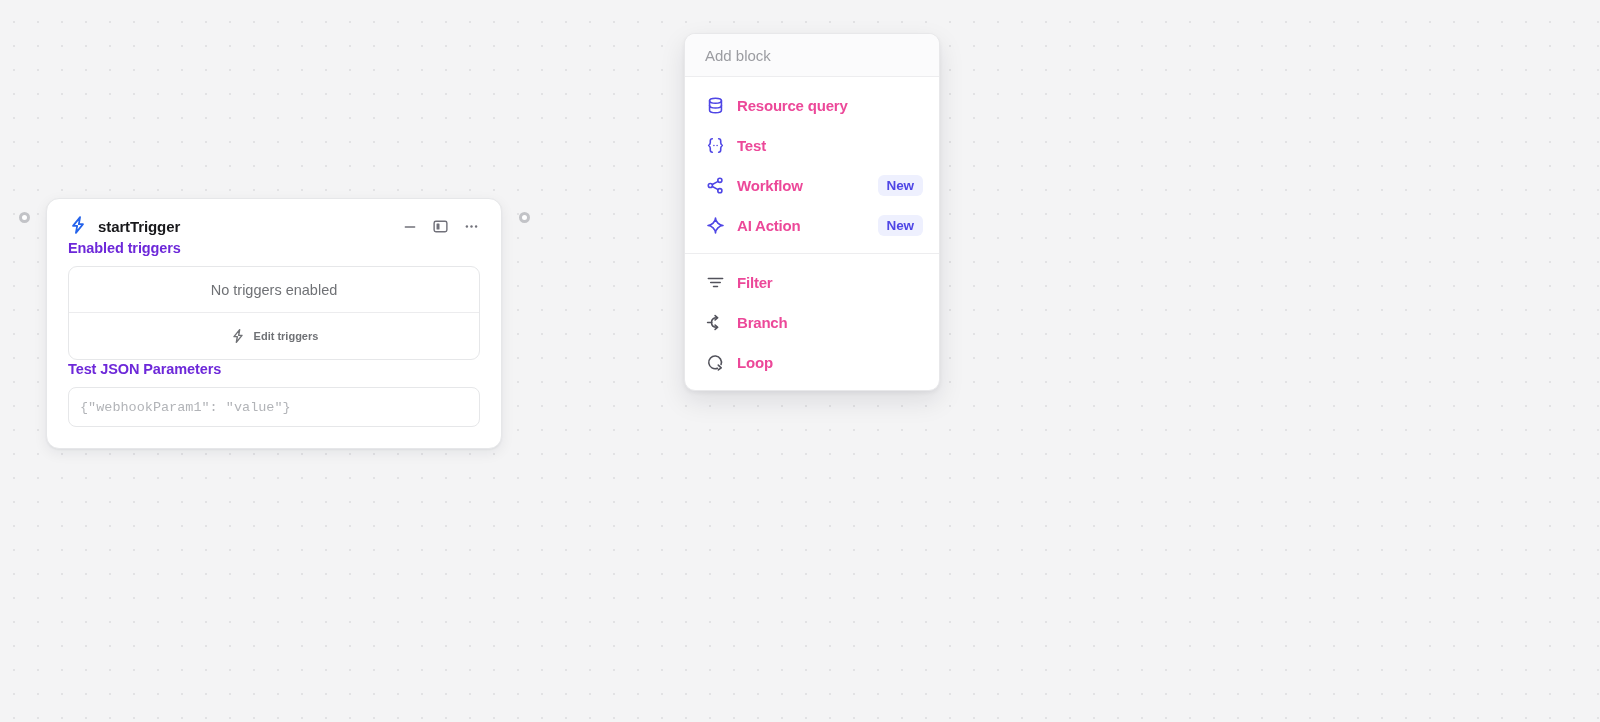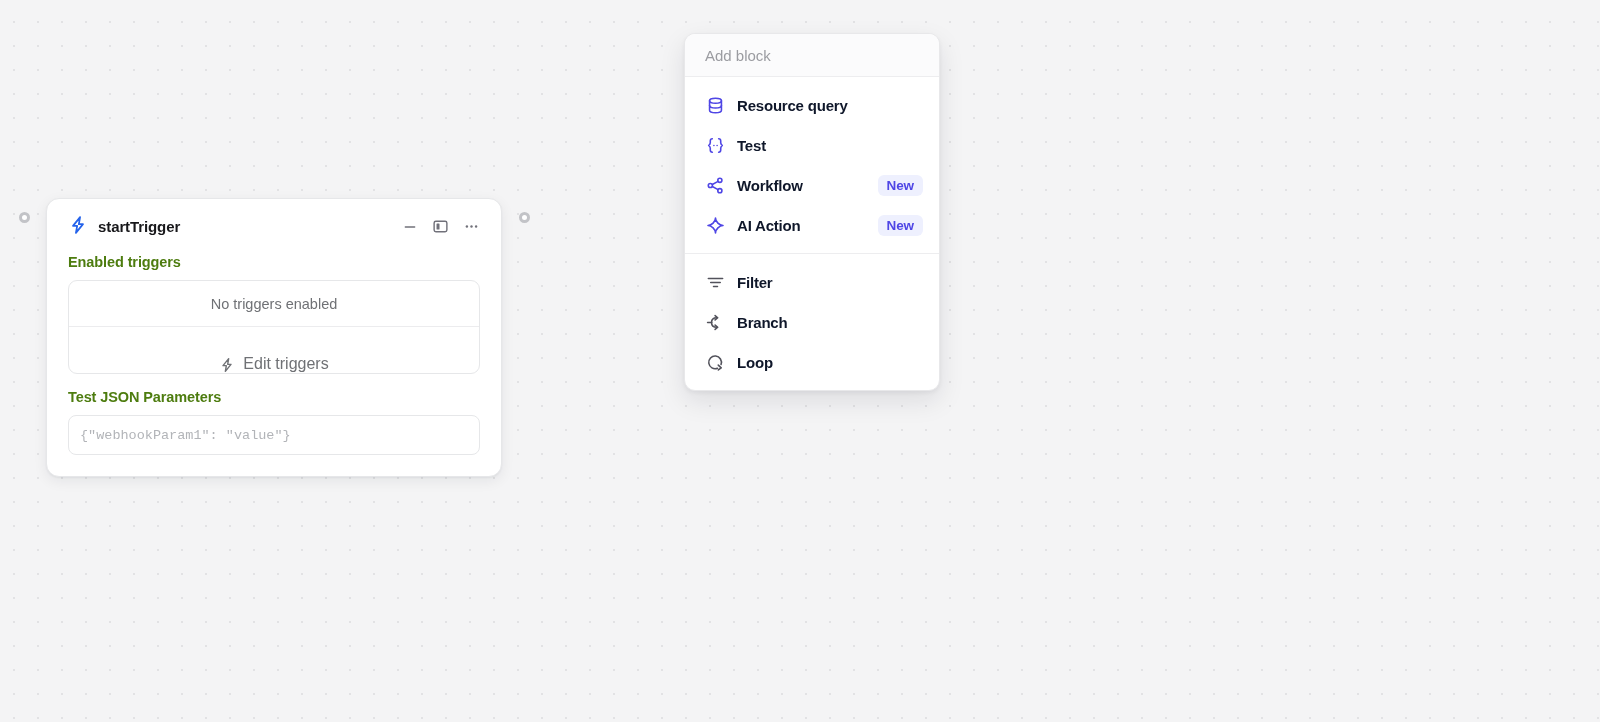--- a/index.html
+++ b/index.html
@@ -69,22 +69,22 @@
     cursor: pointer;
     background: none;
     border: none;
     padding: 0;
     line-height: 0;
   }
 
   .section-label {
     font-size: 14.5px;
     font-weight: bold;
-    color: #4d7c0f;
-    margin-top: 15px;
+    color: #6d28d9;
+    margin-top: 1px;
     margin-bottom: 10px;
     letter-spacing: -0.1px;
   }
 
   .trigger-box {
     border: 1px solid #e6e7e9;
     border-radius: 9px;
     overflow: hidden;
   }
 
@@ -94,25 +94,25 @@
     align-items: center;
     justify-content: center;
     font-size: 14.5px;
     color: #6f7175;
     border-bottom: 1px solid #ececee;
   }
 
   .trigger-edit {
     height: 46px;
     display: flex;
-    align-items: flex-end;
+    align-items: center;
     justify-content: center;
     gap: 8px;
-    font-size: 16px;
-    font-weight: normal;
+    font-size: 11px;
+    font-weight: bold;
     color: #6f7175;
     cursor: pointer;
   }
 
   .json-input {
     width: 100%;
     height: 40px;
     border: 1px solid #e6e7e9;
     border-radius: 8px;
     padding: 0 11px;
@@ -185,21 +185,21 @@
     height: 20px;
     display: flex;
     align-items: center;
     justify-content: center;
     flex-shrink: 0;
   }
 
   .menu-label {
     font-size: 15px;
     font-weight: bold;
-    color: #0f172a;
+    color: #ec4899;
     letter-spacing: -0.2px;
     flex: 1;
   }
 
   .badge-new {
     font-size: 13.5px;
     font-weight: bold;
     color: #4f46e5;
     background: #eef0fe;
     border-radius: 6px;

